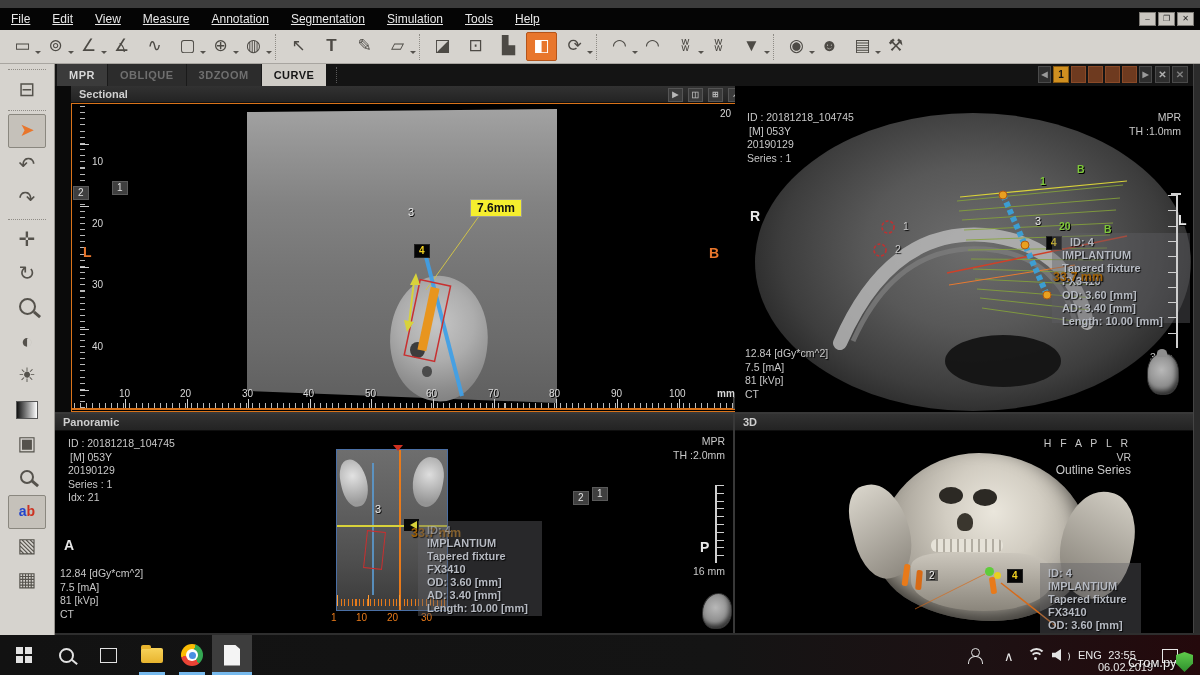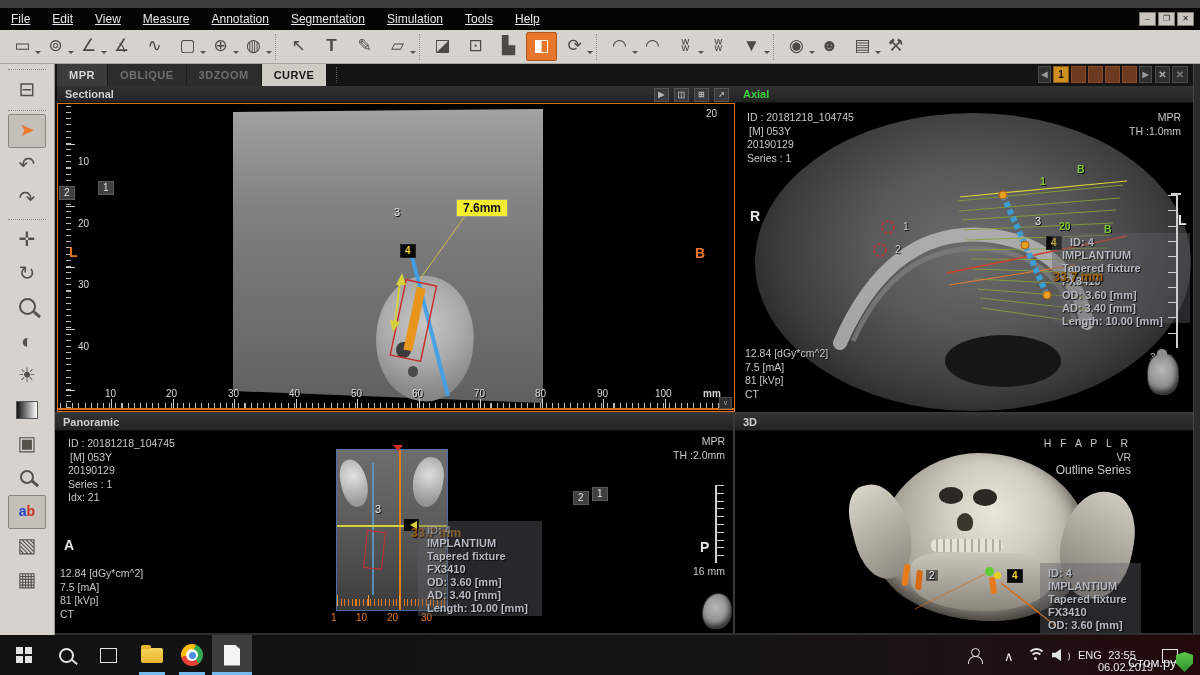--- a/index.html
+++ b/index.html
@@ -184,21 +184,21 @@
 <div class="abs pgbox" style="left:1088px;top:66px;width:15px;background:#6e3a1f;border:1px solid #8a4a28"></div>
 <div class="abs pgbox" style="left:1105px;top:66px;width:15px;background:#6e3a1f;border:1px solid #8a4a28"></div>
 <div class="abs pgbox" style="left:1122px;top:66px;width:15px;background:#6e3a1f;border:1px solid #8a4a28"></div>
 <div class="abs pgbox" style="left:1139px;top:66px;width:13px;background:#2e2e2e;border:1px solid #4a4a4a;color:#9a9a9a;font-size:8px">▶</div>
 <div class="abs pgbox" style="left:1155px;top:66px;width:15px;background:#2e2e2e;border:1px solid #4a4a4a;color:#b0b0b0">✕</div>
 <div class="abs pgbox" style="left:1172px;top:66px;width:16px;background:#2e2e2e;border:1px solid #4a4a4a;color:#808080">✕</div>
 
 <div class="abs" style="left:733px;top:86px;width:2px;height:547px;background:#383838"></div>
 <div class="abs" style="left:55px;top:412px;width:1138px;height:2px;background:#383838"></div>
 
-<div class="abs panel" style="left:57px;top:86px;width:678px;height:326px">
+<div class="abs panel" style="left:71px;top:86px;width:678px;height:326px">
   <div class="vhead">
     <span>Sectional</span>
     <span style="position:absolute;right:6px;top:2px">
       <span class="hicon">▶</span>
       <span class="hicon">◫</span>
       <span class="hicon">⊞</span>
       <span class="hicon">↗</span>
     </span>
   </div>
   <div class="abs" style="left:0;top:17px;width:678px;height:309px;border:1px solid #d9731a;box-sizing:border-box;overflow:hidden">
@@ -249,23 +249,20 @@
     <span class="abs orient orange" style="left:11px;top:140px">L</span>
     <span class="abs orient orange" style="left:637px;top:141px">B</span>
     <span class="abs" style="left:336px;top:102px;color:#e8e8e8;font-size:11px;text-shadow:1px 1px #000">3</span>
     <span class="abs" style="left:398px;top:95px;background:#f5ee2e;color:#111;font-size:12px;font-weight:bold;padding:1px 6px;border:1px solid #999">7.6mm</span>
     <span class="abs implant-tag" style="left:342px;top:140px">4</span>
     <span class="abs" style="right:2px;bottom:2px;width:11px;height:10px;background:#2e2e2e;border:1px solid #4a4a4a;color:#9a9a9a;font-size:7px;line-height:9px;text-align:center">∨</span>
   </div>
 </div>
 
 <div class="abs panel" style="left:735px;top:86px;width:458px;height:326px">
-  <div class="vhead green">
-    <span>Axial</span>
-  </div>
   <div class="abs" style="left:0;top:17px;width:458px;height:309px;overflow:hidden">
     <div class="abs" style="left:20px;top:10px;width:436px;height:298px;border-radius:50%;
          background:radial-gradient(ellipse at 50% 45%,#6d6d6d 0%,#585858 35%,#3d3d3d 62%,#1a1a1a 86%,#000 100%)"></div>
     <svg class="abs" style="left:0;top:0" width="458" height="309">
       <path d="M105,240 Q155,125 250,132 Q335,140 352,220" stroke="#bdbdbd" stroke-width="14" fill="none" opacity="0.8" stroke-linecap="round"></path>
       <path d="M118,238 Q162,140 250,146 Q322,152 340,218" stroke="#7c7c7c" stroke-width="5" fill="none" opacity="0.8"></path>
       <ellipse cx="268" cy="258" rx="58" ry="26" fill="#121212" opacity="0.92"></ellipse>
       <circle cx="153" cy="124" r="6" fill="none" stroke="#c03030" stroke-width="1.6" stroke-dasharray="3,2"></circle>
       <circle cx="145" cy="147" r="6" fill="none" stroke="#c03030" stroke-width="1.6" stroke-dasharray="3,2"></circle>
       <g stroke="#86a43a" stroke-width="0.9" opacity="0.95">

